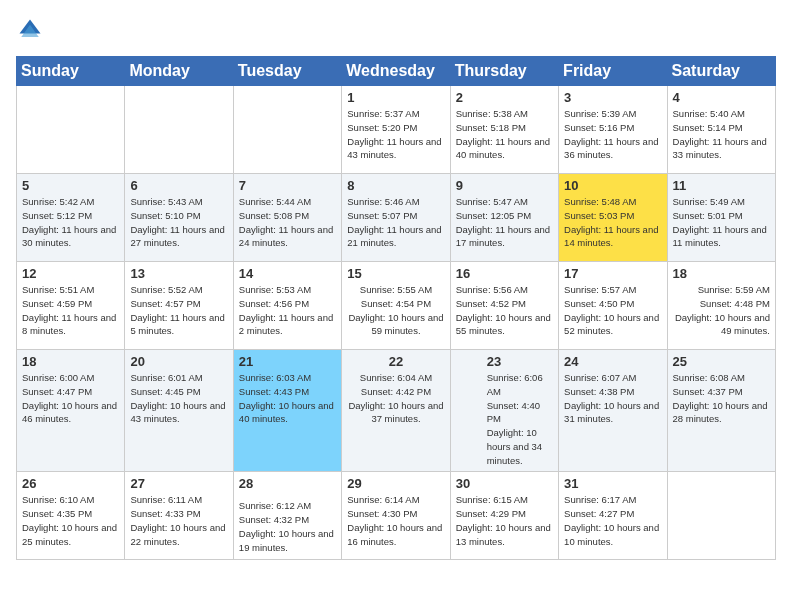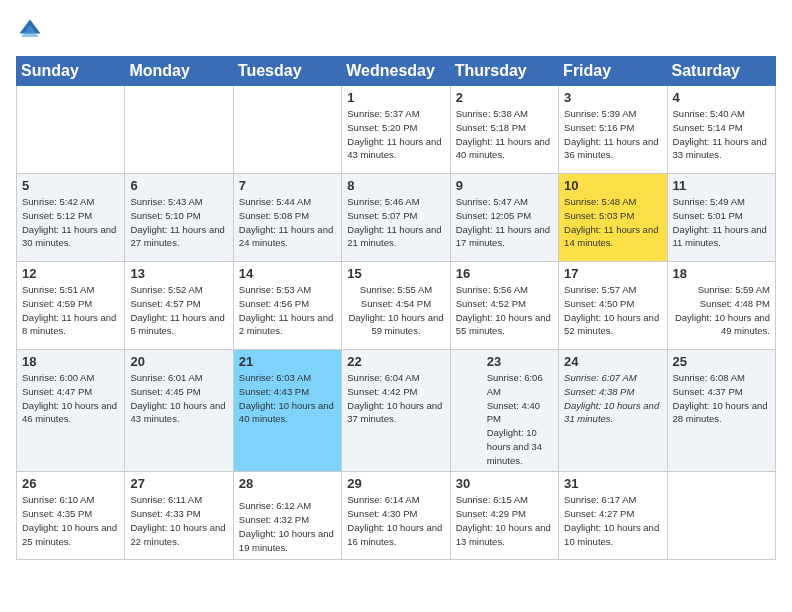--- a/index.html
+++ b/index.html
@@ -256,35 +256,35 @@
           <div class="cell-content" style="white-space: pre-line;">Sunrise: 6:01 AM
 Sunset: 4:45 PM
 Daylight: 10 hours and 43 minutes.</div>
         </td>
         <td style="background: #7dd3fc;">
           <span class="day-num">21</span>
           <div class="cell-content" style="white-space: pre-line;">Sunrise: 6:03 AM
 Sunset: 4:43 PM
 Daylight: 10 hours and 40 minutes.</div>
         </td>
-        <td style="background: rgb(240, 244, 248);">
+        <td style="background: rgb(240, 244, 248); text-align: center;">
           <span class="day-num">22</span>
           <div class="cell-content" style="white-space: pre-line;">Sunrise: 6:04 AM
 Sunset: 4:42 PM
 Daylight: 10 hours and 37 minutes.</div>
         </td>
         <td style="background: rgb(240, 244, 248); padding-left: 36px;">
           <span class="day-num">23</span>
           <div class="cell-content" style="white-space: pre-line;">Sunrise: 6:06 AM
 Sunset: 4:40 PM
 Daylight: 10 hours and 34 minutes.</div>
         </td>
         <td style="background: rgb(240, 244, 248);">
           <span class="day-num">24</span>
-          <div class="cell-content" style="white-space: pre-line; font-style: italic;">Sunrise: 6:07 AM
+          <div class="cell-content" style="white-space: pre-line;">Sunrise: 6:07 AM
 Sunset: 4:38 PM
 Daylight: 10 hours and 31 minutes.</div>
         </td>
         <td style="background: rgb(240, 244, 248);">
           <span class="day-num">25</span>
           <div class="cell-content" style="white-space: pre-line;">Sunrise: 6:08 AM
 Sunset: 4:37 PM
 Daylight: 10 hours and 28 minutes.</div>
         </td>
       </tr>

